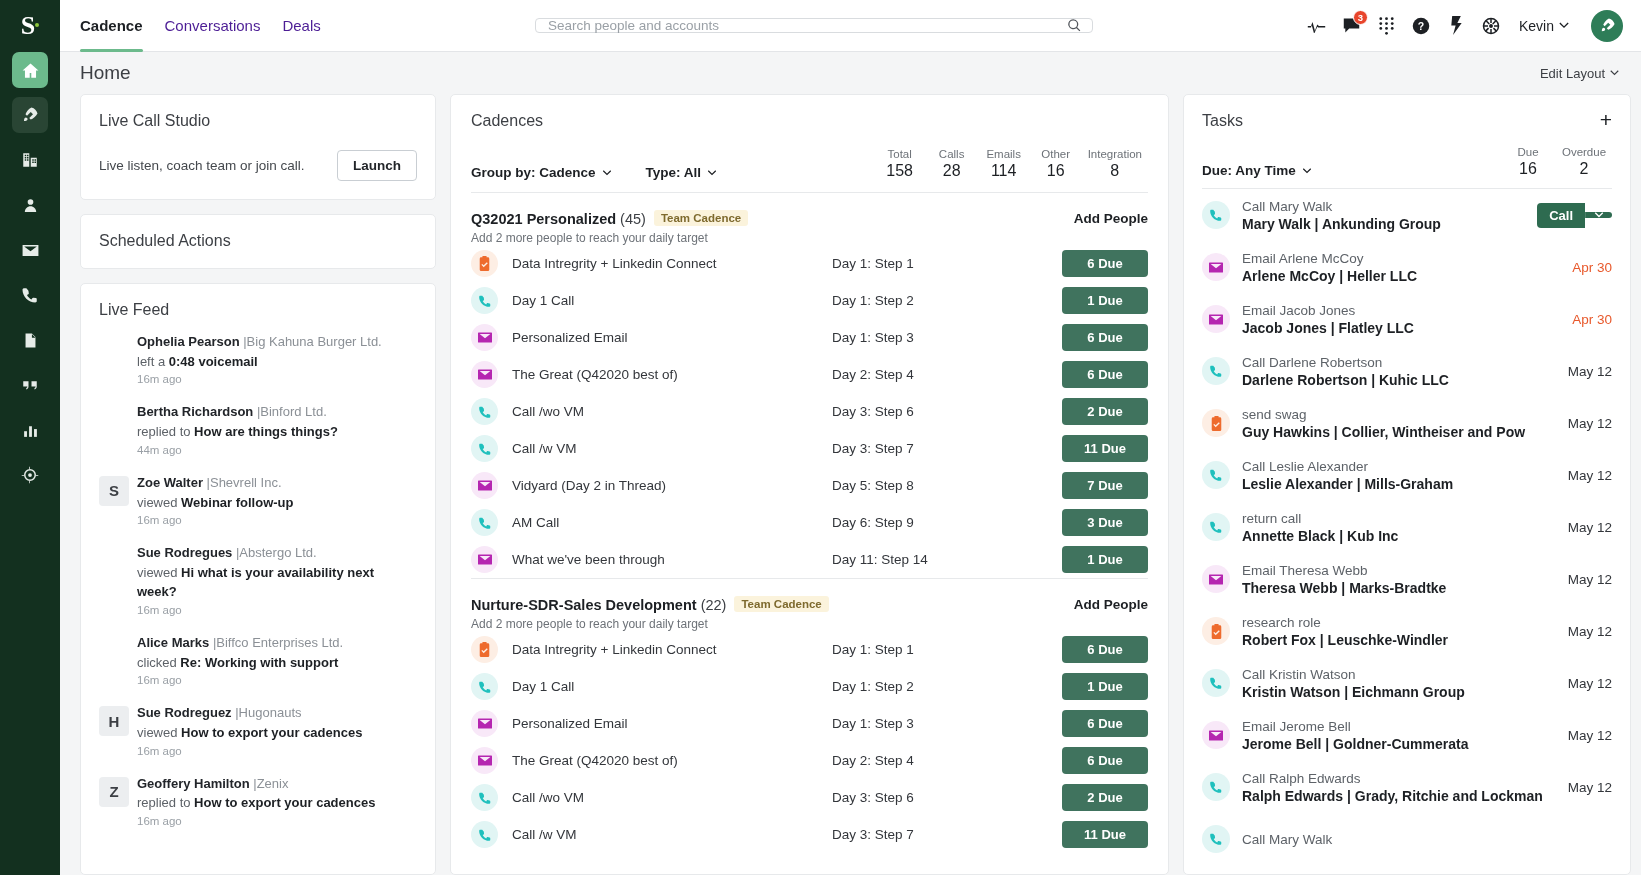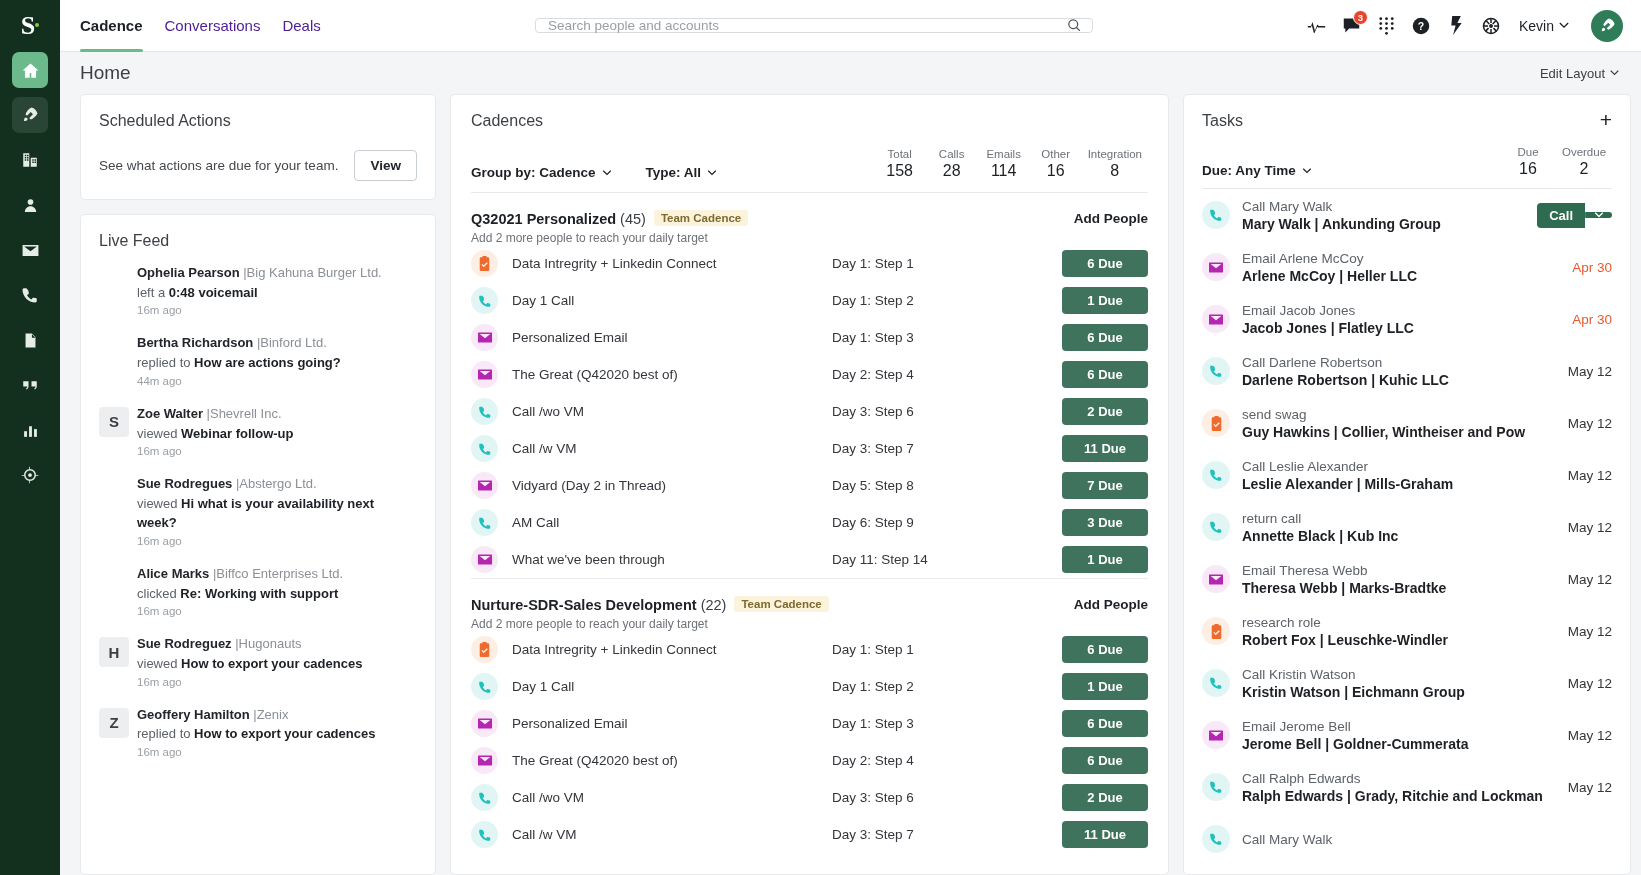--- a/index.html
+++ b/index.html
@@ -361,45 +361,48 @@
         <svg width="9" height="6" viewBox="0 0 12 8">
             <path d="M1 1l5 5 5-5" stroke="#3c3f44" stroke-width="1.5" fill="none"></path>
           </svg>
       </div>
     </div>
 
     <div class="content">
 
       <div class="col-left">
 
+        <div class="card mini-card">
+          <div class="card-title">Live Call Studio</div>
+          <div class="mini-row">
+            <div class="mini-text">Live listen, coach team or join call.</div>
+            <button class="btn-outline">Launch</button>
+          </div>
+        </div>
 
         <div class="card mini-card">
           <div class="card-title">Scheduled Actions</div>
-          <div class="mini-row">
-            <div class="mini-text">See what actions are due for your team.</div>
-            <button class="btn-outline">View</button>
-          </div>
         </div>
 
         <div class="card feed-card">
           <div class="card-title">Live Feed</div>
           <div class="feed-list" id="feed-list">
               <div class="feed-item">
                 <div class="feed-av blank"></div>
                 <div class="feed-body">
                   <div class="feed-l1"><b>Ophelia Pearson</b> |Big Kahuna Burger Ltd.</div>
                   <div class="feed-l2">left a <b>0:48 voicemail</b></div>
                   <div class="feed-time">16m ago</div>
                 </div>
               </div>
               <div class="feed-item">
                 <div class="feed-av blank"></div>
                 <div class="feed-body">
                   <div class="feed-l1"><b>Bertha Richardson</b> |Binford Ltd.</div>
-                  <div class="feed-l2">replied to <b>How are actions going?</b></div>
+                  <div class="feed-l2">replied to <b>How are things things?</b></div>
                   <div class="feed-time">44m ago</div>
                 </div>
               </div>
               <div class="feed-item">
                 <div class="feed-av">S</div>
                 <div class="feed-body">
                   <div class="feed-l1"><b>Zoe Walter</b> |Shevrell Inc.</div>
                   <div class="feed-l2">viewed <b>Webinar follow-up</b></div>
                   <div class="feed-time">16m ago</div>
                 </div>

